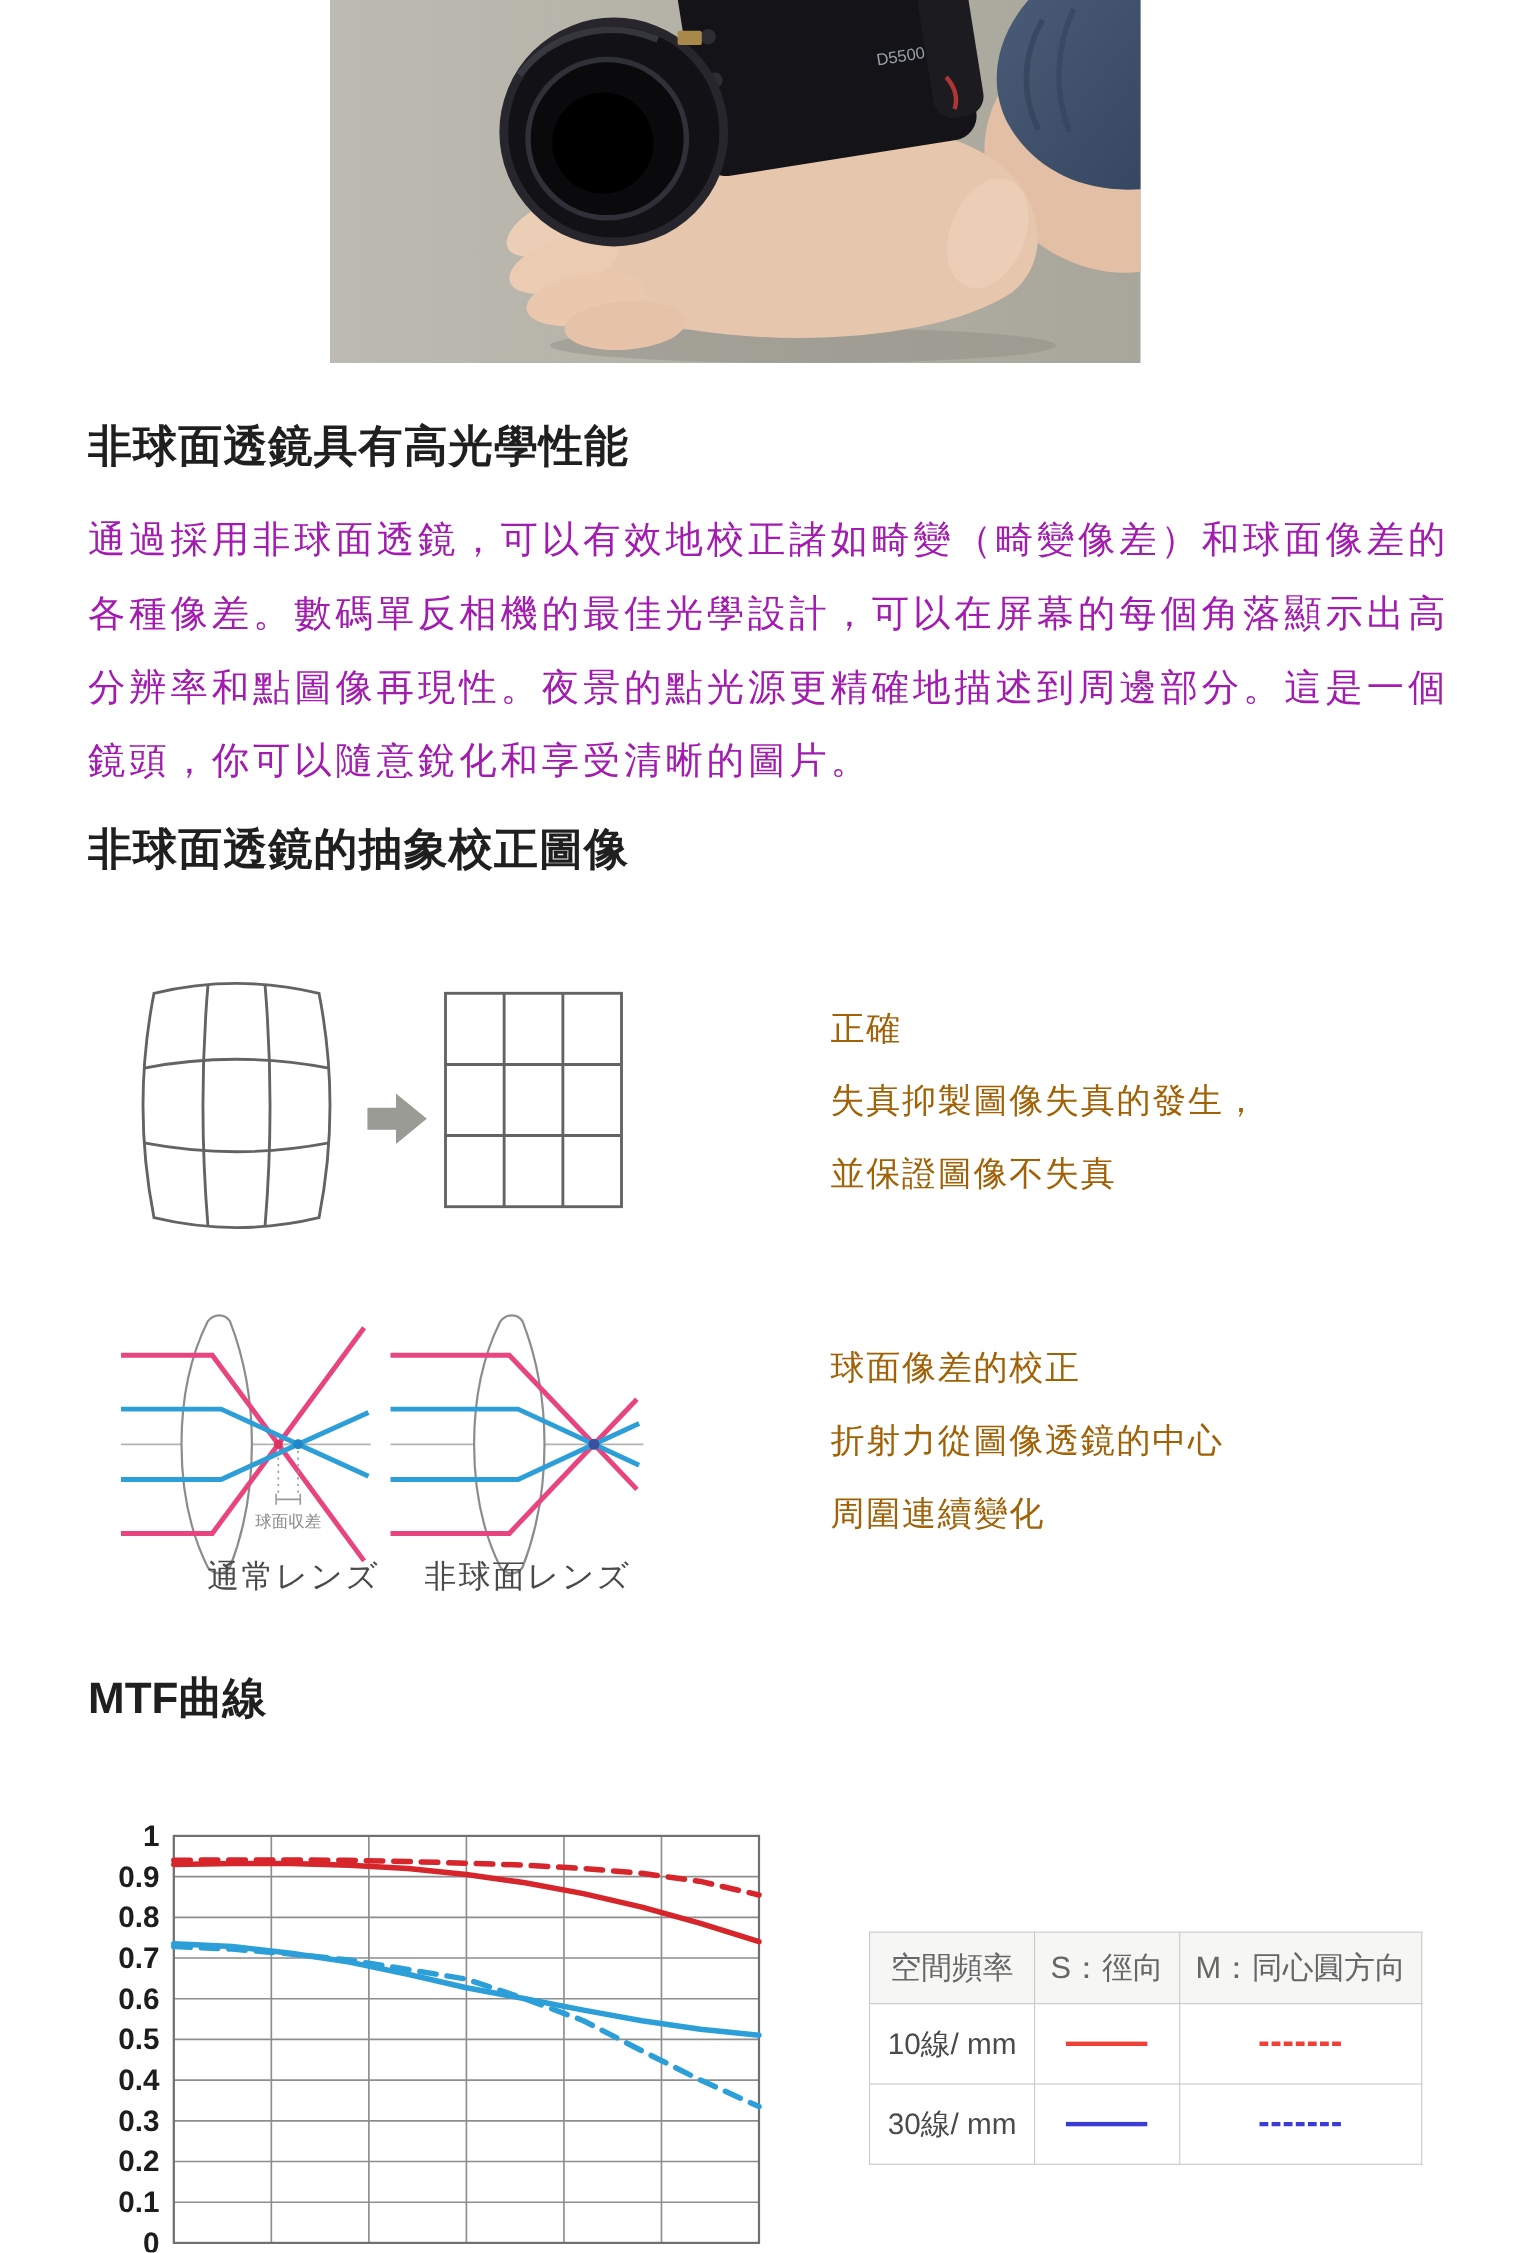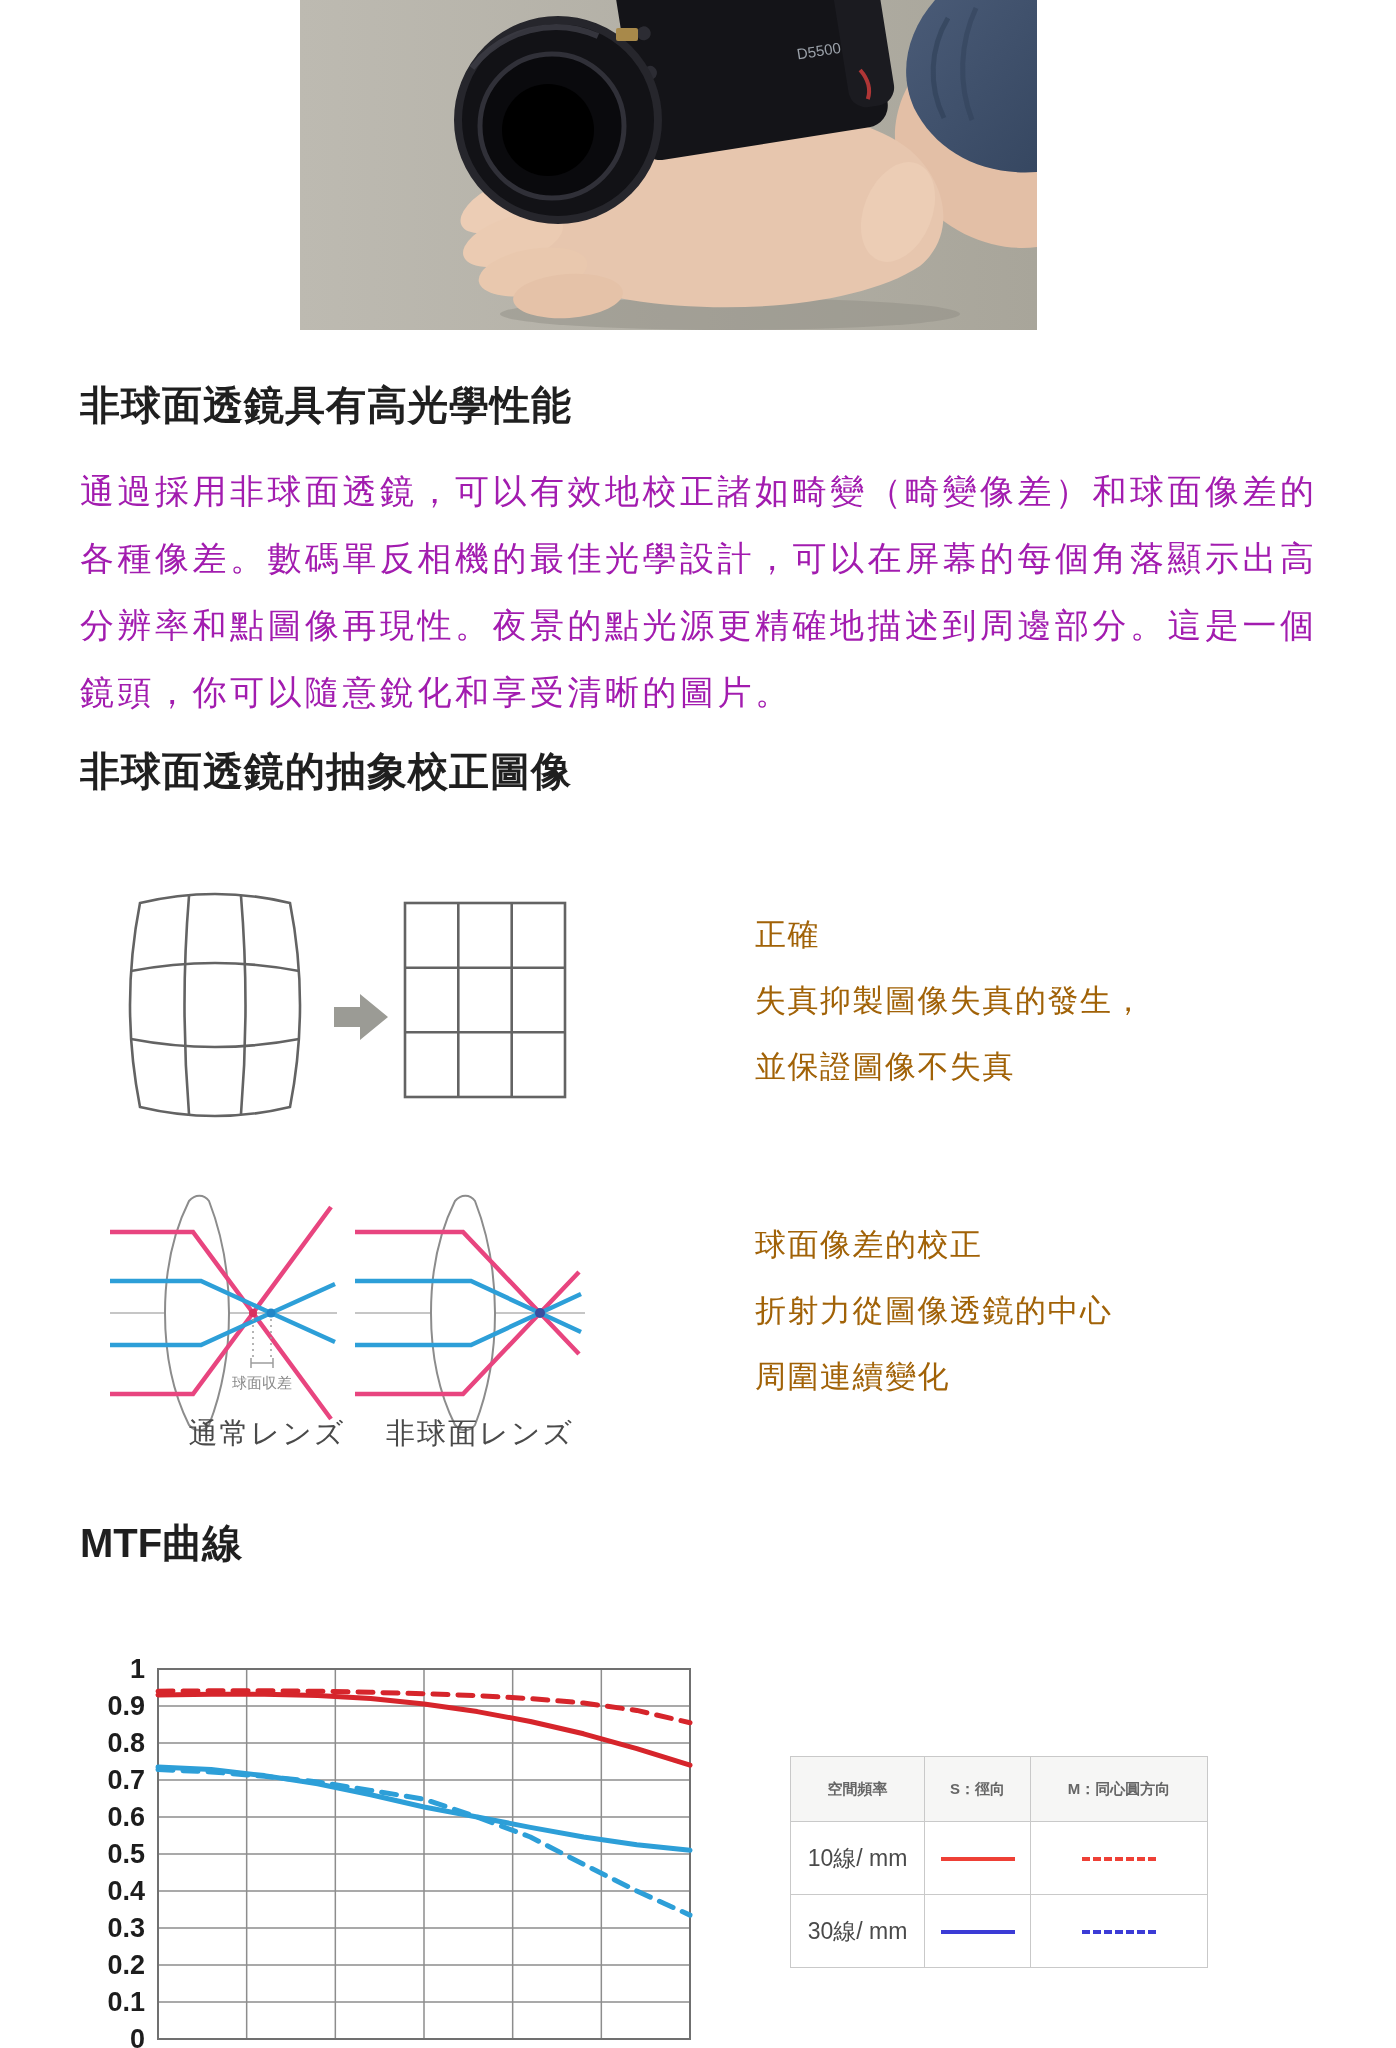--- a/index.html
+++ b/index.html
@@ -19,23 +19,23 @@
   svg text{font-family:"Liberation Sans","DejaVu Sans",sans-serif;}
   .lens-label{font-size:29px;fill:#4a4a4a;text-anchor:middle;letter-spacing:2px;}
   .aberr-label{font-size:15px;fill:#8a8a8a;text-anchor:middle;}
   .tick{font-size:27px;font-weight:bold;fill:#1d1d1d;}
   #photo-wrap{position:absolute;left:300px;top:0;width:737px;height:330px;}
   #grid-diagram{position:absolute;left:110px;top:875px;width:500px;height:250px;}
   #lens-diagram{position:absolute;left:85px;top:1175px;width:530px;height:275px;}
   #mtf-chart-svg{position:absolute;left:95px;top:1650px;width:616px;height:398px;}
   .legend-table{position:absolute;left:790px;top:1756px;border-collapse:collapse;background:#ffffff;}
   .legend-table th,.legend-table td{border:1px solid #c9c9c9;text-align:center;vertical-align:middle;}
-  .legend-table th{background:#f6f6f5;color:#666;font-weight:bold;font-size:15px;height:64px;padding:0 14px;white-space:nowrap;}
+  .legend-table th{background:#f6f6f5;color:#666;font-weight:normal;font-size:28px;height:64px;padding:0 14px;white-space:nowrap;}
   .legend-table td{height:70px;}
-  .legend-table td.lbl{font-size:23px;color:#4a4a4a;white-space:nowrap;padding:0 16px;margin-left:36px;}
+  .legend-table td.lbl{font-size:27px;color:#4a4a4a;white-space:nowrap;padding:0 16px;margin-left:36px;}
   .swatch{display:inline-block;width:74px;height:0;border-top:4px solid #000;vertical-align:middle;}
   .swatch.dashed{border-top-style:dashed;}
 </style>
 </head>
 <body>
 
 <div id="page">
 
   <div id="photo-wrap">
     <svg viewBox="0 0 737 330" width="737" height="330">

